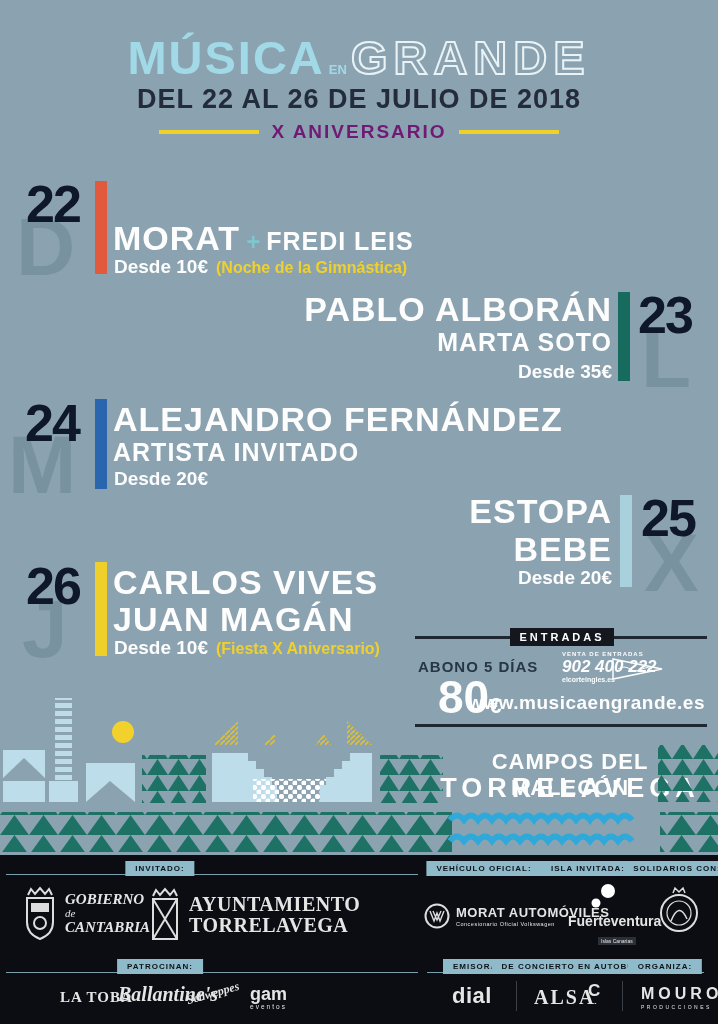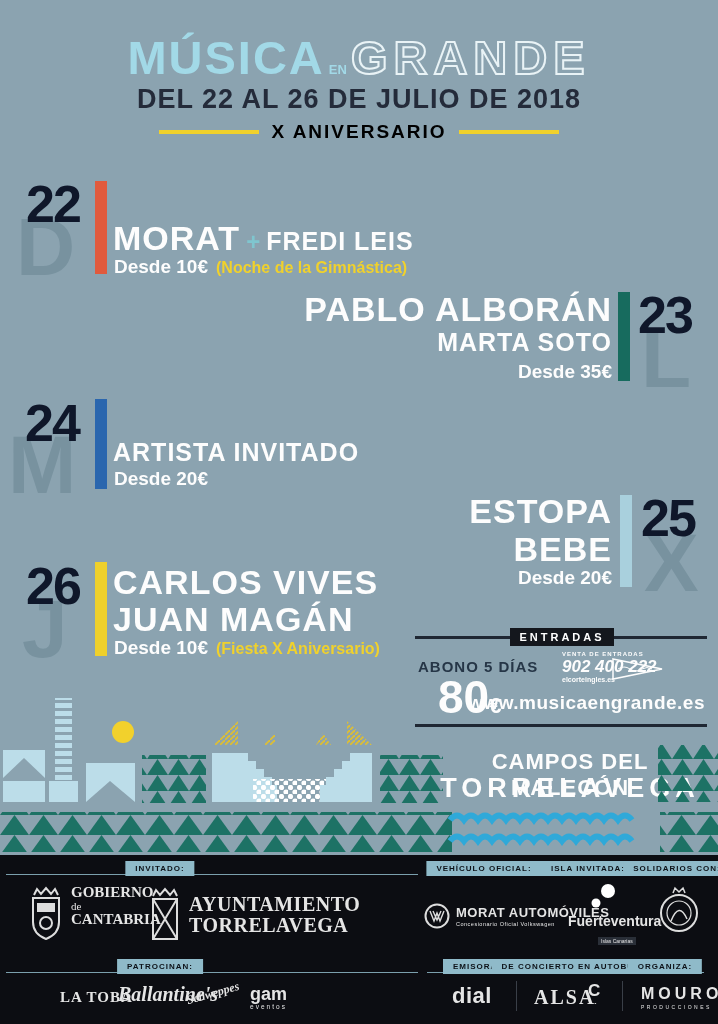--- a/index.html
+++ b/index.html
@@ -8,21 +8,21 @@
   
   .logo-row{position:absolute;top:30px;left:0;width:718px;text-align:center;white-space:nowrap;}
   .logo-musica{font-size:47px;font-weight:800;letter-spacing:2px;color:#a2d9e7;vertical-align:baseline;}
   .logo-en{font-size:13px;font-weight:800;color:#a2d9e7;margin:0 4px;vertical-align:baseline;}
   .logo-grande{font-size:47px;font-weight:700;letter-spacing:6px;color:transparent;
                -webkit-text-stroke:2px #e9f3f6;vertical-align:baseline;}
   .date-range{position:absolute;top:84px;left:0;width:718px;text-align:center;
               font-size:27px;font-weight:800;letter-spacing:1px;color:#242b3a;}
   .anniv-row{position:absolute;top:121px;left:0;width:718px;display:flex;align-items:center;justify-content:center;}
   .anniv-line{width:100px;height:4px;background:#f0d12c;}
-  .anniv-text{font-size:19px;font-weight:800;letter-spacing:2px;color:#000000;margin:0 12px;}
+  .anniv-text{font-size:19px;font-weight:800;letter-spacing:2px;color:#701a75;margin:0 12px;}
   
   .dnum{position:absolute;font-size:52px;font-weight:800;letter-spacing:-2px;color:#0f172a;line-height:1;z-index:3;}
   .dletter{position:absolute;font-size:82px;font-weight:800;color:#78929f;line-height:1;z-index:2;}
   .dbar{position:absolute;width:12px;z-index:1;}
   .headliner{font-size:34px;font-weight:800;letter-spacing:1px;color:#fdfdfd;line-height:1;white-space:nowrap;}
   .second-big{font-size:34px;font-weight:800;letter-spacing:1px;color:#fdfdfd;line-height:1;}
   .second-small{font-size:25px;font-weight:800;letter-spacing:1px;color:#fdfdfd;line-height:1;}
   .plus{font-size:24px;font-weight:800;color:#7fc6cf;margin:0 6px;}
   .featured{font-size:25px;font-weight:800;letter-spacing:1px;color:#fdfdfd;}
   .price{font-size:19px;font-weight:700;color:#fdfdfd;}
@@ -123,20 +123,21 @@
   <div class="dletter d23-letter">L</div>
   <div class="dnum d23-num">23</div>
   <div class="dbar d23-bar"></div>
   <div class="ablock d23-l1 headliner ra">PABLO ALBORÁN</div>
   <div class="ablock d23-l2 ra second-small">MARTA SOTO</div>
   <div class="ablock d23-l3 ra price">Desde 35€</div>
 
   <div class="dletter d24-letter">M</div>
   <div class="dnum d24-num">24</div>
   <div class="dbar d24-bar"></div>
+  <div class="ablock d24-l1 headliner">ALEJANDRO FERNÁNDEZ</div>
   <div class="ablock d24-l2 second-small">ARTISTA INVITADO</div>
   <div class="ablock d24-l3 price">Desde 20€</div>
 
   <div class="dletter d25-letter">X</div>
   <div class="dnum d25-num">25</div>
   <div class="dbar d25-bar"></div>
   <div class="ablock d25-l1 headliner ra">ESTOPA</div>
   <div class="ablock d25-l2 ra second-big">BEBE</div>
   <div class="ablock d25-l3 ra price">Desde 20€</div>
 
@@ -216,21 +217,21 @@
   <div class="footer">
     <div class="fbadge r1b" style="left:160px">INVITADO:</div>
     <div class="fline r1l" style="left:6px;width:412px"></div>
     <div class="fbadge r1b" style="left:484px">VEHÍCULO OFICIAL:</div>
     <div class="fline r1l" style="left:428px;width:107px"></div>
     <div class="fbadge r1b" style="left:588px">ISLA INVITADA:</div>
     <div class="fline r1l" style="left:538px;width:84px"></div>
     <div class="fbadge r1b" style="left:677px">SOLIDARIOS CON:</div>
     <div class="fline r1l" style="left:638px;width:72px"></div>
 
-    <div class="logo-group serif" style="left:28px;top:30px;display:flex;align-items:flex-start;">
+    <div class="logo-group serif" style="left:22px;top:30px;display:flex;align-items:center;font-style:italic;">
       <svg width="36" height="58" viewBox="0 0 36 58">
         <path d="M6,10 L9,4 L13,9 L18,3 L23,9 L27,4 L30,10" fill="none" stroke="#dddddd" stroke-width="2"></path>
         <path d="M5,13 h26 v24 q0,12 -13,17 q-13,-5 -13,-17 z" fill="none" stroke="#dddddd" stroke-width="2"></path>
         <circle cx="18" cy="38" r="6" fill="none" stroke="#dddddd" stroke-width="2"></circle>
         <rect x="9" y="18" width="18" height="9" fill="#dddddd"></rect>
       </svg>
       <div class="gob-text" style="margin-left:7px">
         <div class="gob1">GOBIERNO</div>
         <div class="gob2">de</div>
         <div class="gob3">CANTABRIA</div>

